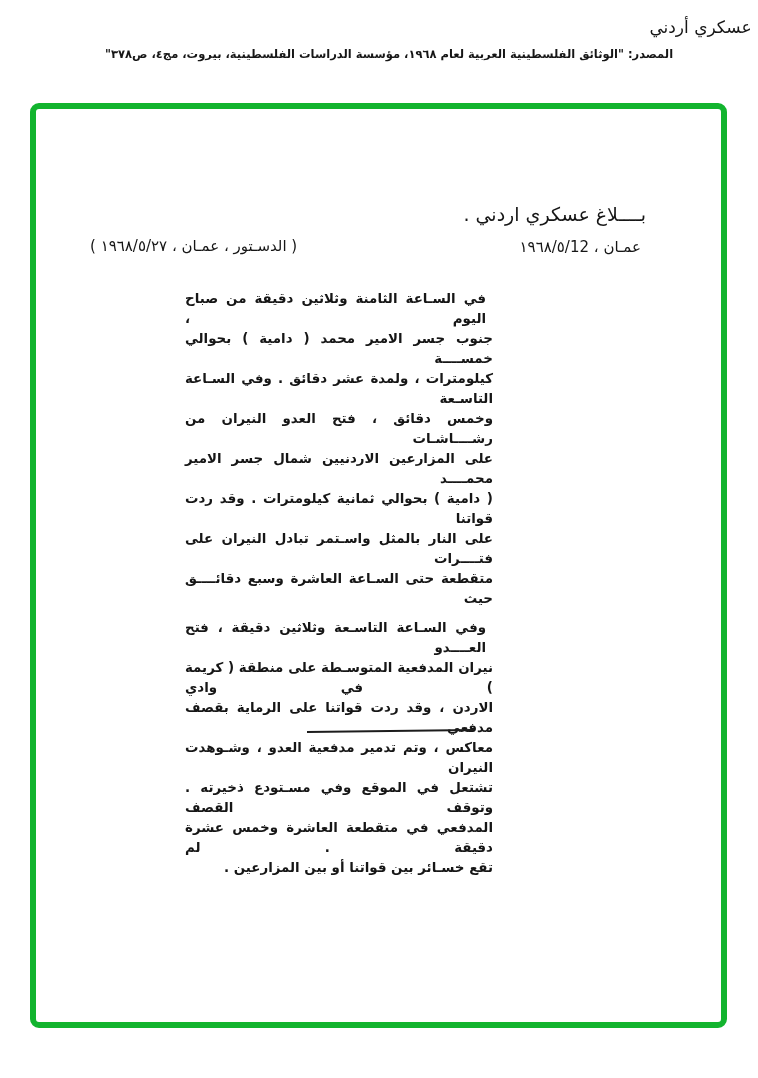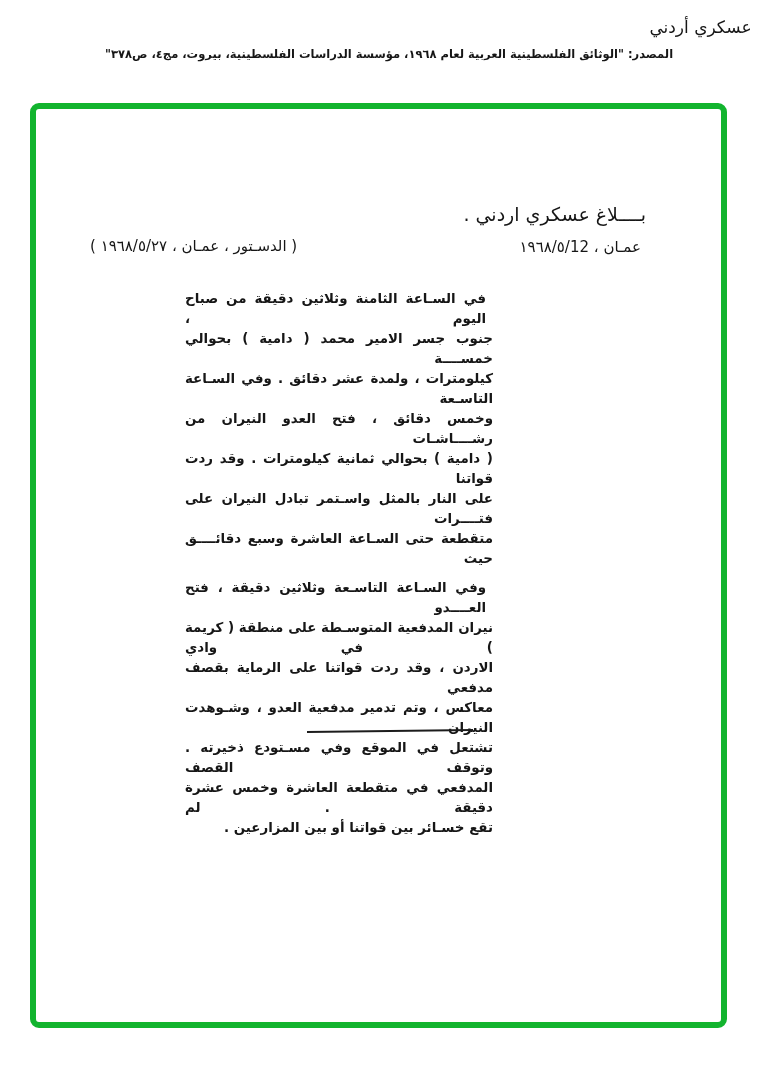--- a/index.html
+++ b/index.html
@@ -78,20 +78,21 @@
 <div class="doc-title rtl">بــــلاغ عسكري اردني .</div>
 <div class="doc-date rtl">عمـان ، ١٩٦٨/٥/12</div>
 <div class="doc-attr rtl">( الدسـتور ، عمـان ، ١٩٦٨/٥/٢٧ )</div>
 
 <div class="body-col rtl">
   <div class="para">
     <div class="line first">في السـاعة الثامنة وثلاثين دقيقة من صباح اليوم ،</div>
     <div class="line">جنوب جسر الامير محمد ( دامية ) بحوالي خمســــة</div>
     <div class="line">كيلومترات ، ولمدة عشر دقائق . وفي السـاعة التاسـعة</div>
     <div class="line">وخمس دقائق ، فتح العدو النيران من رشــــاشـات</div>
+    <div class="line">على المزارعين الاردنيين شمال جسر الامير محمــــد</div>
     <div class="line">( دامية ) بحوالي ثمانية كيلومترات . وقد ردت قواتنا</div>
     <div class="line">على النار بالمثل واسـتمر تبادل النيران على فتــــرات</div>
     <div class="line">متقطعة حتى السـاعة العاشرة وسبع دقائــــق حيث</div>
   </div>
   <div class="para">
     <div class="line first">وفي السـاعة التاسـعة وثلاثين دقيقة ، فتح العــــدو</div>
     <div class="line">نيران المدفعية المتوسـطة على منطقة ( كريمة ) في وادي</div>
     <div class="line">الاردن ، وقد ردت قواتنا على الرماية بقصف مدفعي</div>
     <div class="line">معاكس ، وتم تدمير مدفعية العدو ، وشـوهدت النيران</div>
     <div class="line">تشتعل في الموقع وفي مسـتودع ذخيرته . وتوقف القصف</div>

